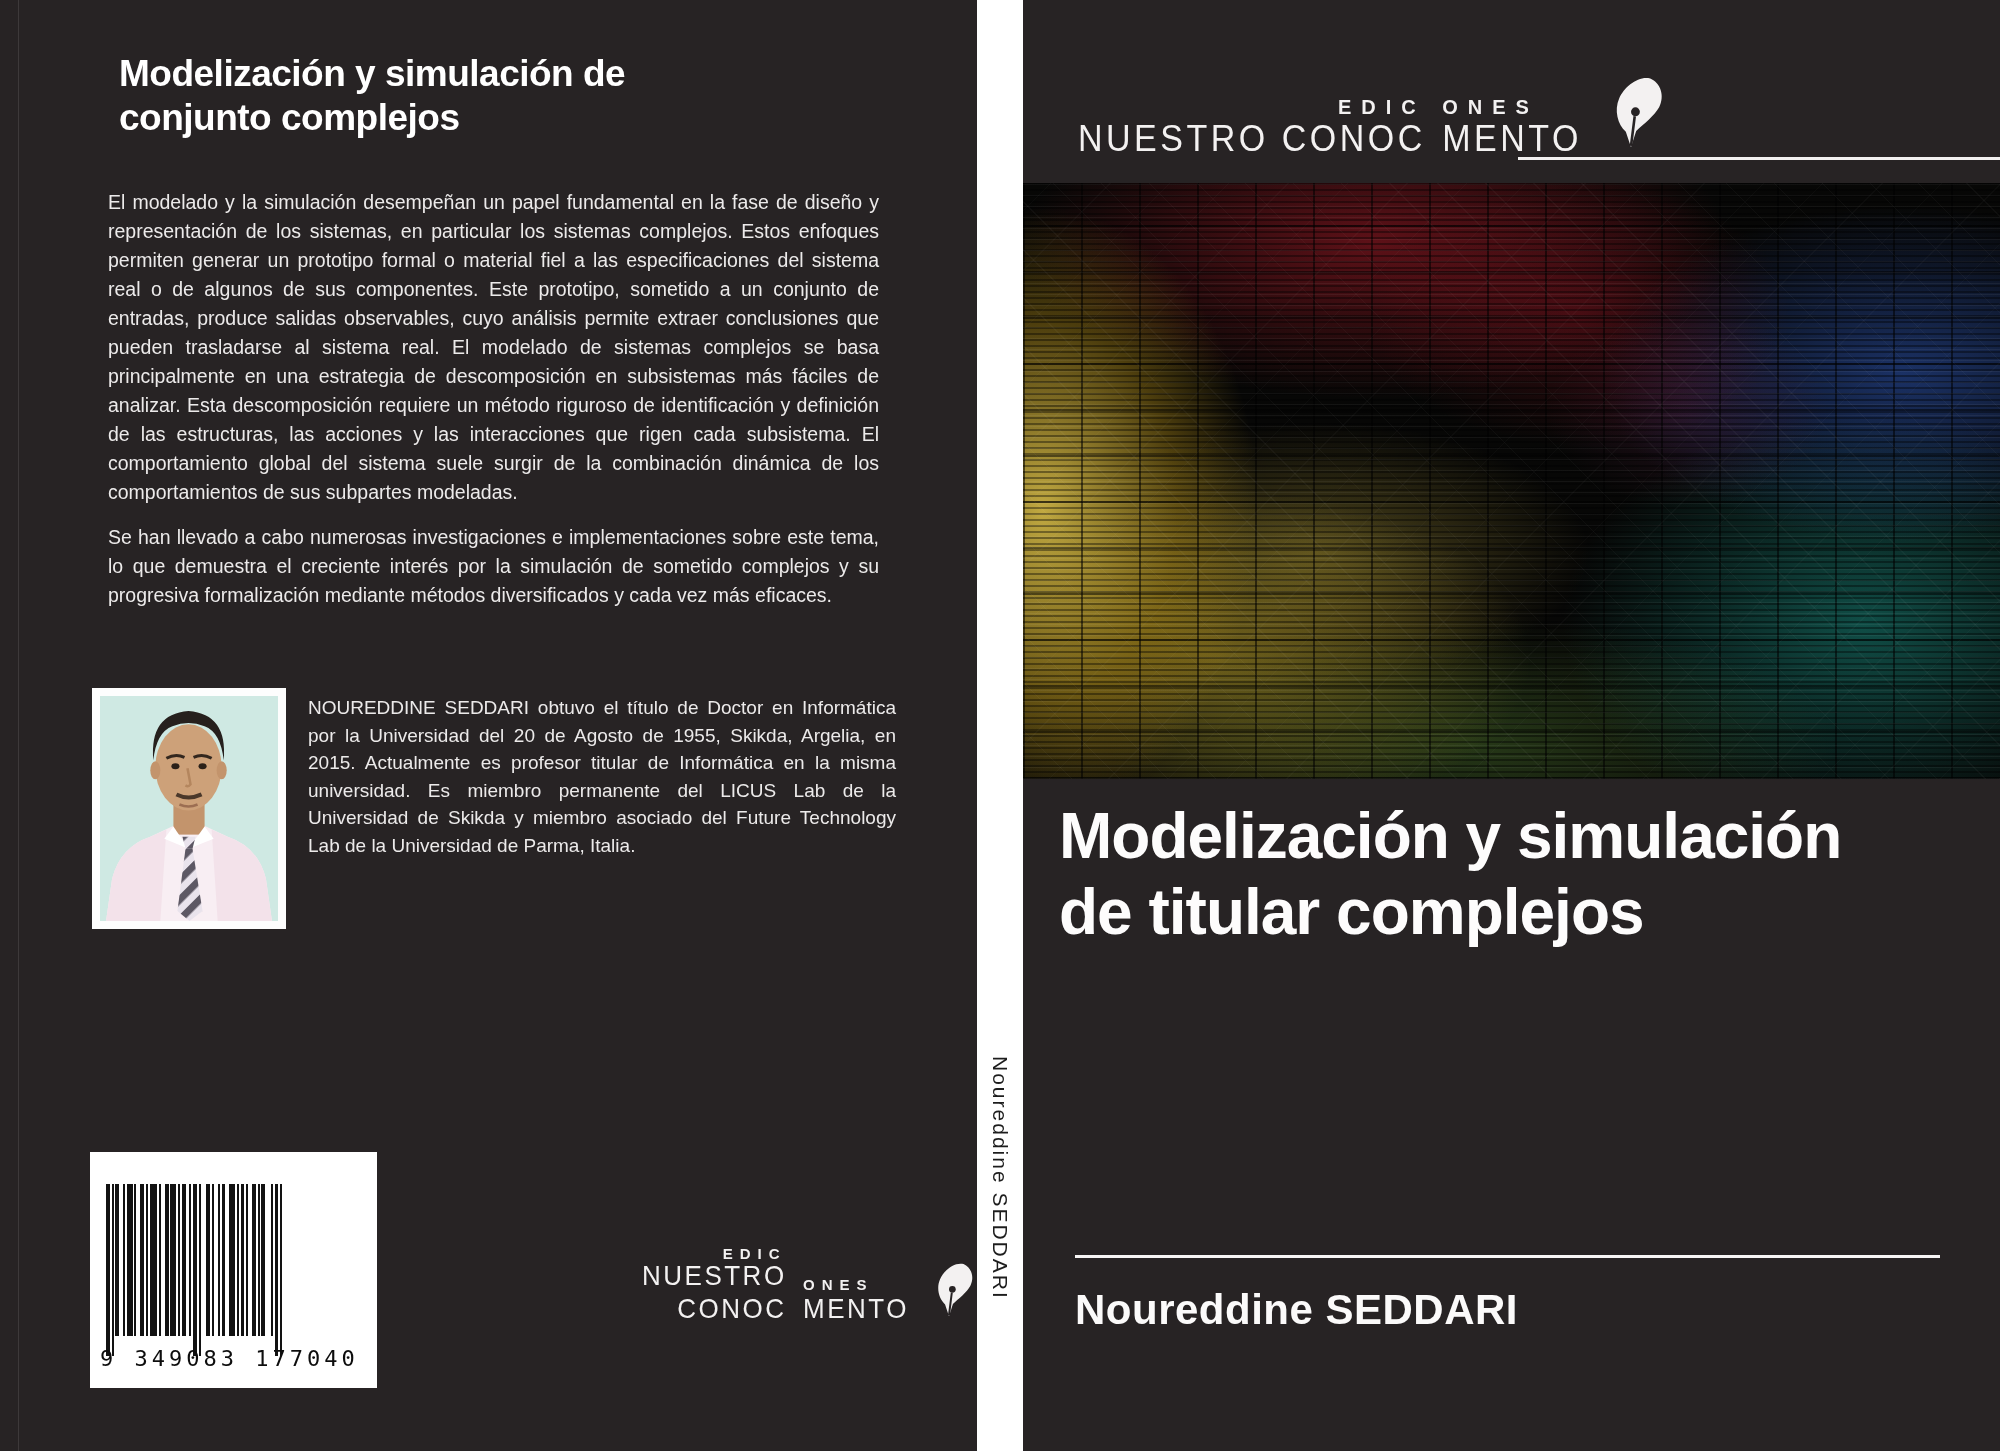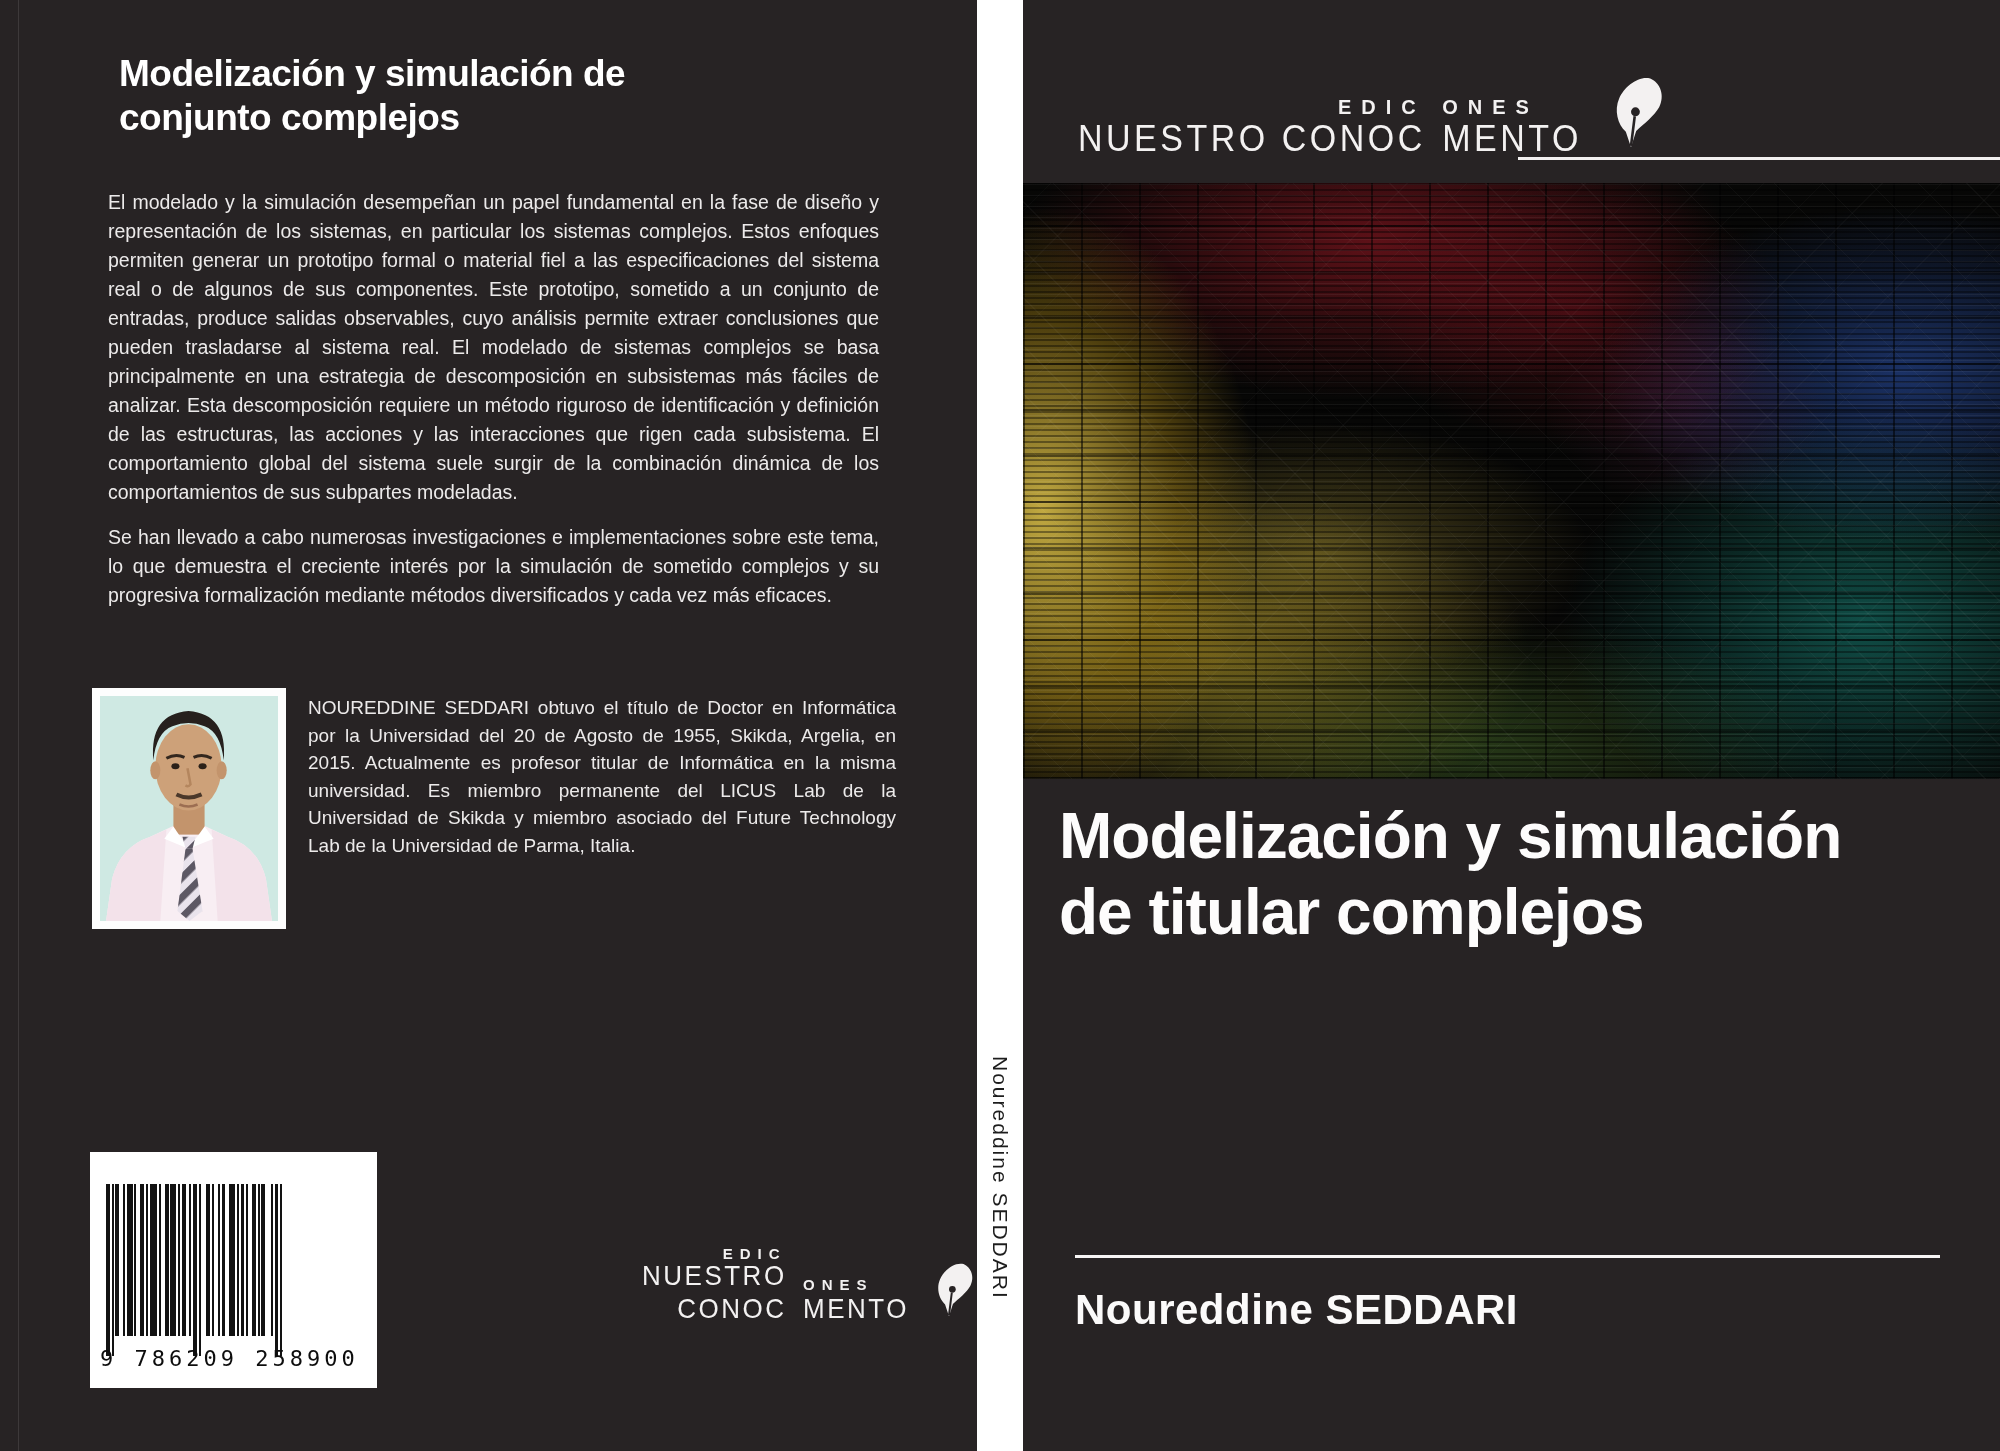--- a/index.html
+++ b/index.html
@@ -197,21 +197,21 @@
         <span style="width: 1.9px;"></span>
         <span class="bar" style="width: 3.8px;"></span>
         <span style="width: 5.7px;"></span>
         <span class="bar" style="width: 1.9px;"></span>
         <span style="width: 1.9px;"></span>
         <span class="bar guard" style="width: 3.8px;"></span>
         <span style="width: 1.9px;"></span>
         <span class="bar guard" style="width: 1.9px;"></span>
         <span style="width: 3.8px;"></span>
       </div>
-    <div class="barcode-digits">9 786209 258900</div>
+    <div class="barcode-digits">9 349083 177040</div>
   </div>
 
   <div class="pub-logo pub-small back-logo">
     <div class="pub-cols">
       <div class="pub-col left">
         <div class="row-top">EDIC</div>
         <div class="row-bottom">NUESTRO CONOC</div>
       </div>
       <div class="pub-divider"></div>
       <div class="pub-col right">

